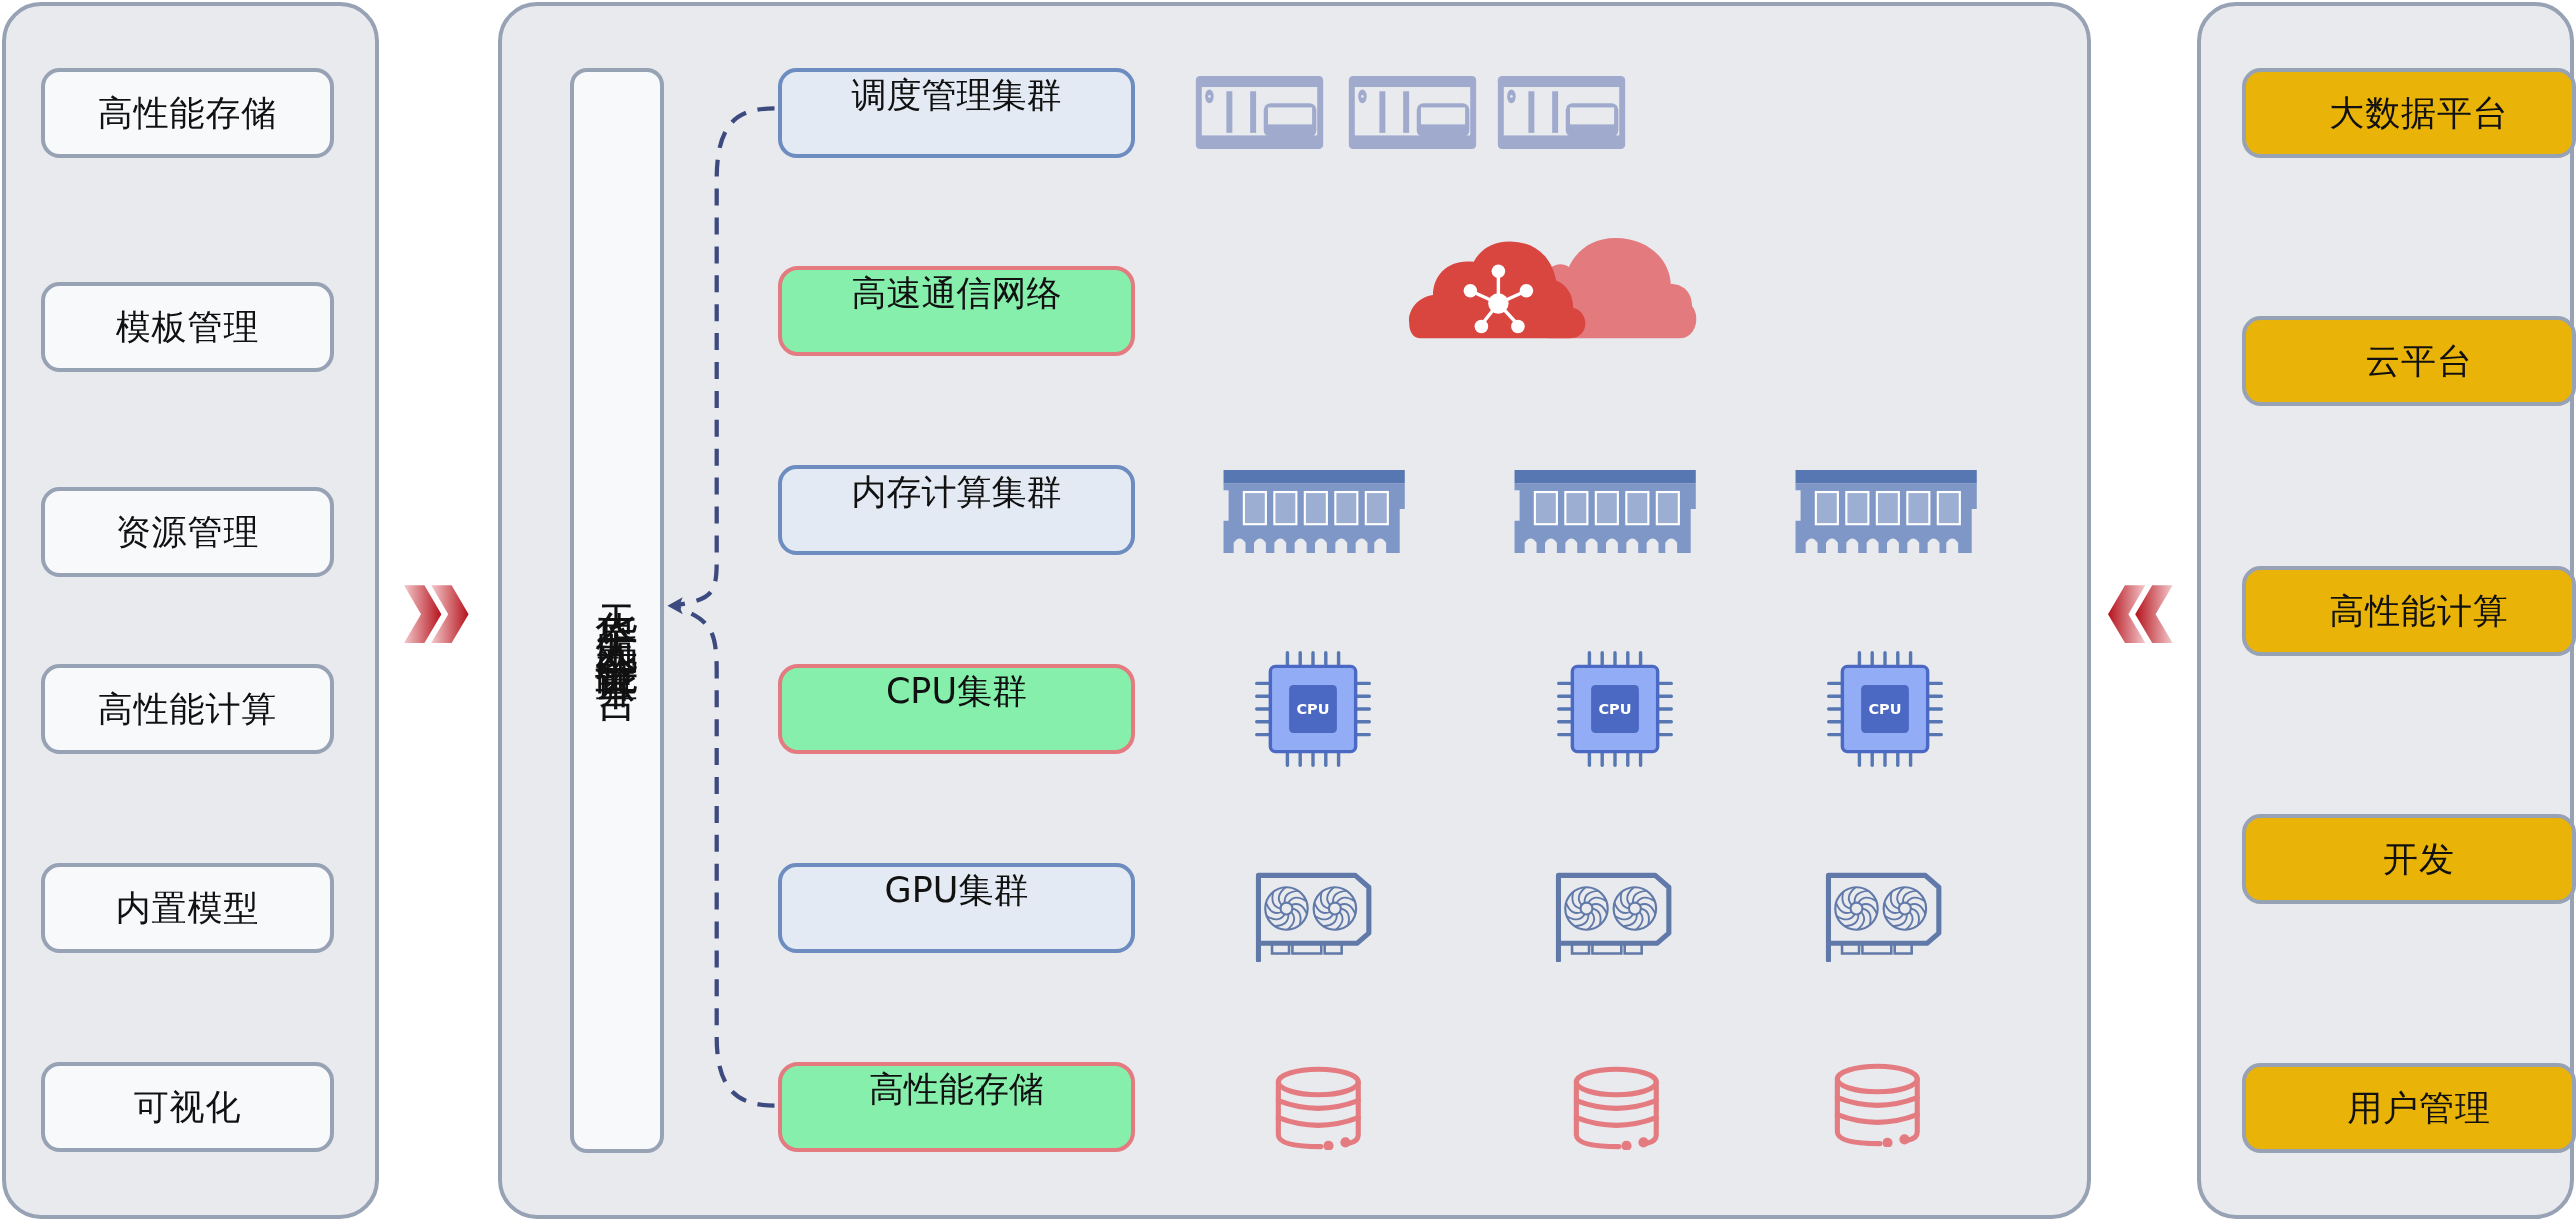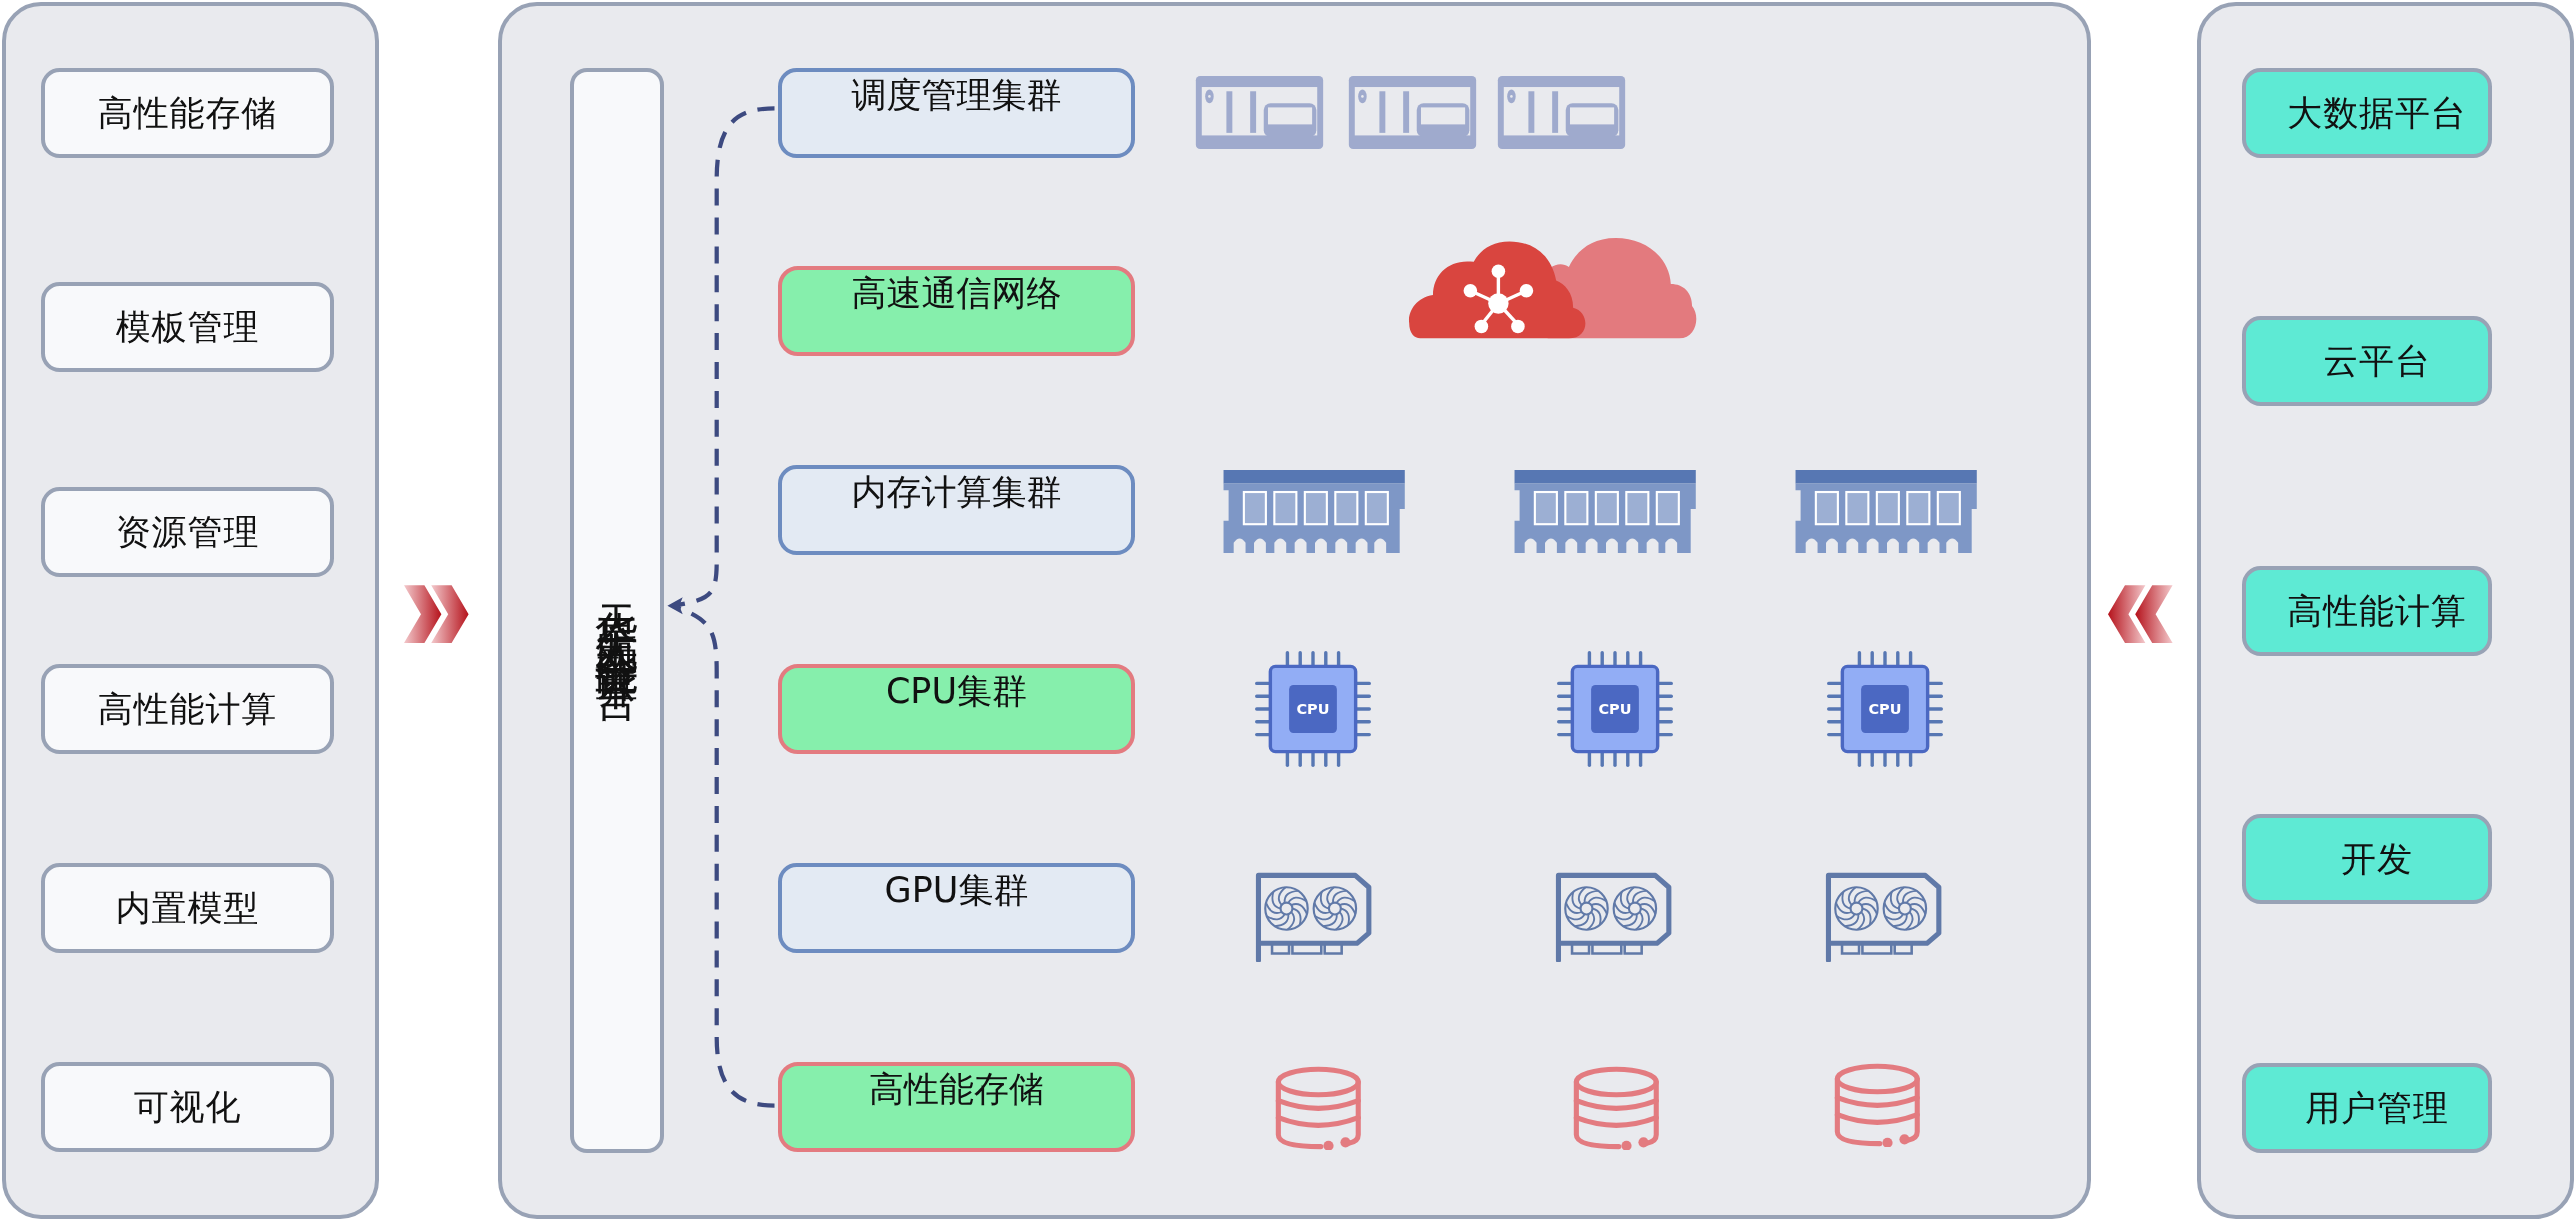--- a/index.html
+++ b/index.html
@@ -5,21 +5,21 @@
   html, body { margin:0; padding:0; background:#ffffff; }
   body { width:2576px; height:1220px; position:relative; overflow:hidden;
          font-family:"DejaVu Sans","Liberation Sans",sans-serif; color:#111; }
   .panel { position:absolute; background:#e9eaee; border:4.3px solid #98a2b5; border-radius:39px; box-sizing:border-box; }
   #left-panel { left:1.7px; top:1.7px; width:377px; height:1217px; }
   #mid-panel { left:498px; top:1.7px; width:1593px; height:1217px; }
   #right-panel { left:2197px; top:1.7px; width:377px; height:1217px; }
   .item { position:absolute; box-sizing:border-box; border:4.3px solid #98a2b5; border-radius:18.7px;
           display:flex; align-items:center; justify-content:center; font-size:35px; letter-spacing:0.9px; }
   .left-item { left:41px; width:293px; height:90px; background:#f8f9fb; }
-  .right-item { left:2242px; width:250px; height:90px; background:#5eead4;padding-left:20px; }
+  .right-item { left:2242px; width:334px; height:90px; background:#eab308;padding-left:20px; }
   .title-bar { position:absolute; left:570px; top:68px; width:94px; height:1085px; box-sizing:border-box;
                border:4.3px solid #98a2b5; border-radius:17px; background:#f8f9fb;
                display:flex; align-items:center; justify-content:center; }
   .title-text { writing-mode:vertical-rl; text-orientation:upright; font-size:43px; letter-spacing:6.8px; line-height:1; }
   .cluster { position:absolute; left:778px; width:357px; height:90px; box-sizing:border-box; border-radius:18.7px;
              border:4.3px solid; display:flex; justify-content:center; font-size:35px; }
   .cluster.blue { border-color:#6d8cc0; background:#e3eaf3; }
   .cluster.red { border-color:#e37b80; background:#86efac;border-radius:20px; }
   .icon { position:absolute; }
   .arrows { position:absolute; }

